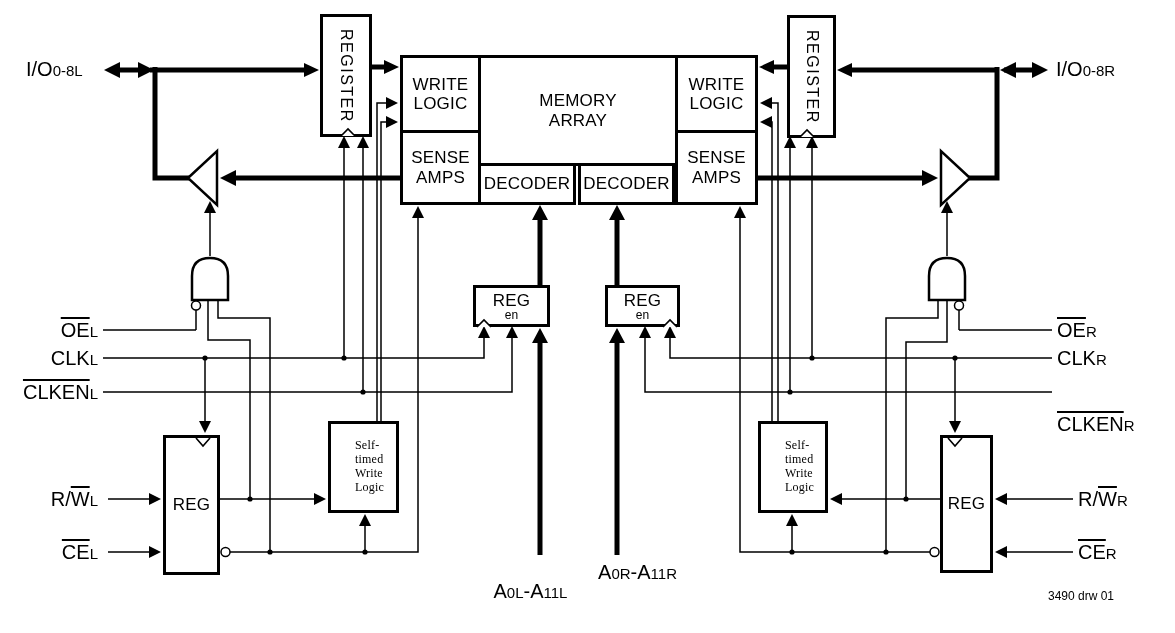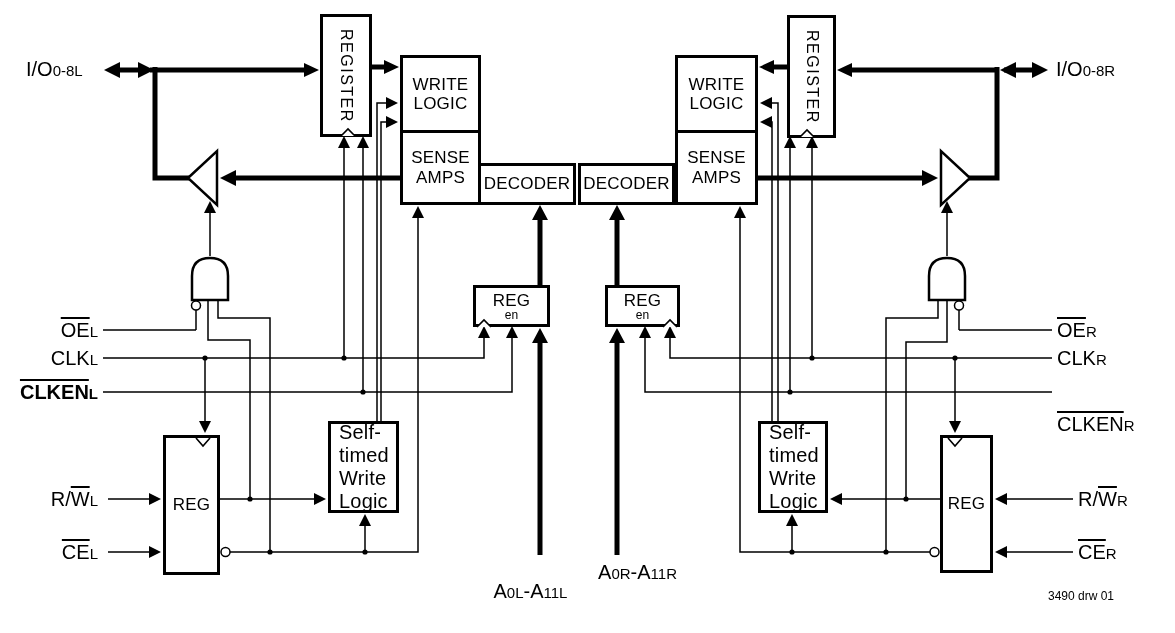--- a/index.html
+++ b/index.html
@@ -4,21 +4,21 @@
 <style>
   html,body{margin:0;padding:0;background:#fff;}
   #stage{position:relative;width:1175px;height:633px;background:#fff;
          font-family:"Liberation Sans",sans-serif;color:#000;overflow:hidden;}
   .layer{position:absolute;left:0;top:0;pointer-events:none;}
   
   .box{position:absolute;border:3px solid #000;background:#fff;box-sizing:border-box;
        display:flex;align-items:center;justify-content:center;text-align:center;
        font-size:17px;line-height:1.12;white-space:pre-line;letter-spacing:0.2px;}
   .box .vtext{transform:rotate(90deg);white-space:nowrap;font-size:16px;letter-spacing:1.5px;}
-  .box.stwl{justify-content:flex-start;text-align:left;padding-left:8px;font-size:20px;line-height:1.16;}
+  .box.stwl{justify-content:flex-start;text-align:left;padding-left:24px;font-size:12px;line-height:1.16;font-family:Liberation Serif, serif;}
   .box.areg{flex-direction:column;line-height:1.0;}
   .box.areg .en{font-size:12px;margin-top:0px;}
   
   .lbl{position:absolute;font-size:20px;white-space:nowrap;}
   .lbl .sb{font-size:15px;}
   .ov{text-decoration:overline;}
   .r{text-align:right;}
   .c{text-align:center;}
   .note{position:absolute;font-size:12px;white-space:nowrap;}
 </style>
@@ -196,20 +196,22 @@
     <span class="vtext">REGISTER</span>
   </div>
   <div class="box" style="left:787px;top:15px;width:49px;height:123px;">
     <span class="vtext">REGISTER</span>
   </div>
 
   <div class="box" style="left:400px;top:55px;width:81px;height:78px;">WRITE
 LOGIC</div>
   <div class="box" style="left:400px;top:130px;width:81px;height:75px;">SENSE
 AMPS</div>
+  <div class="box" style="left:478px;top:55px;width:200px;height:111px;">MEMORY
+ARRAY</div>
   <div class="box" style="left:478px;top:163px;width:98px;height:42px;">DECODER</div>
   <div class="box" style="left:578px;top:163px;width:97px;height:42px;">DECODER</div>
   <div class="box" style="left:675px;top:55px;width:83px;height:78px;">WRITE
 LOGIC</div>
   <div class="box" style="left:675px;top:130px;width:83px;height:75px;">SENSE
 AMPS</div>
 
   <div class="box areg" style="left:473px;top:285px;width:77px;height:42px;">
     <span>REG</span>
     <span class="en">en</span>
@@ -248,21 +250,21 @@
   <div class="lbl" style="left:1056px;top:58px;">
     <span>I/O</span><span class="sb">0-8R</span>
   </div>
 
   <div class="lbl r" style="left:30px;top:319px;width:68px;">
     <span class="ov">OE</span><span class="sb">L</span>
   </div>
   <div class="lbl r" style="left:30px;top:347px;width:68px;">
     <span>CLK</span><span class="sb">L</span>
   </div>
-  <div class="lbl r" style="left:3px;top:381px;width:95px;font-weight:bold;">
+  <div class="lbl r" style="left:3px;top:381px;width:95px;">
     <span class="ov">CLKEN</span><span class="sb">L</span>
   </div>
   <div class="lbl r" style="left:33px;top:488px;width:65px;">
     <span>R/</span><span class="ov">W</span><span class="sb">L</span>
   </div>
   <div class="lbl r" style="left:33px;top:541px;width:65px;">
     <span class="ov">CE</span><span class="sb">L</span>
   </div>
 
   <div class="lbl" style="left:1057px;top:319px;">

